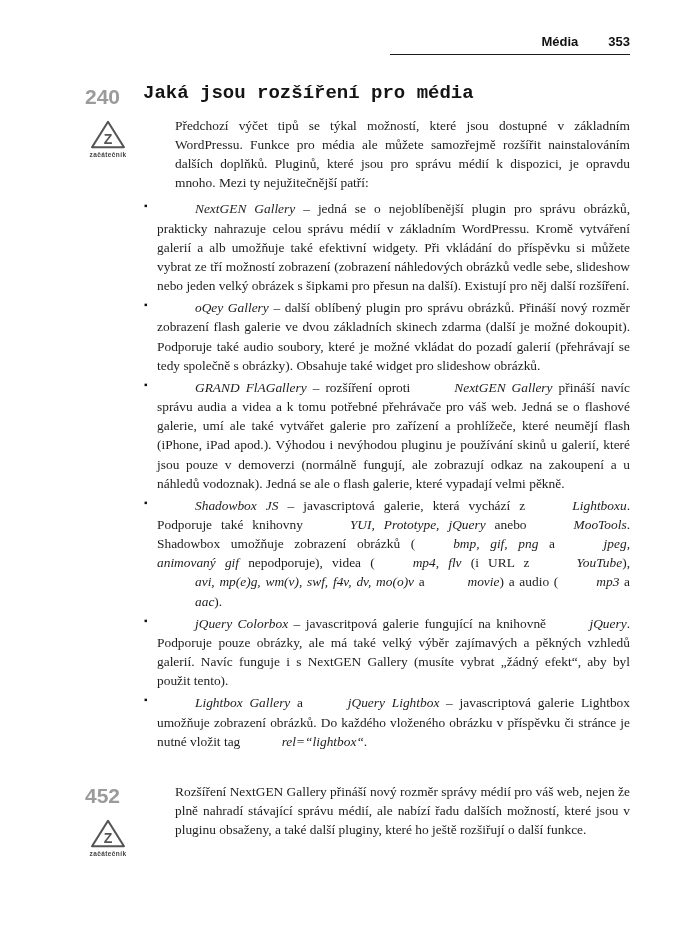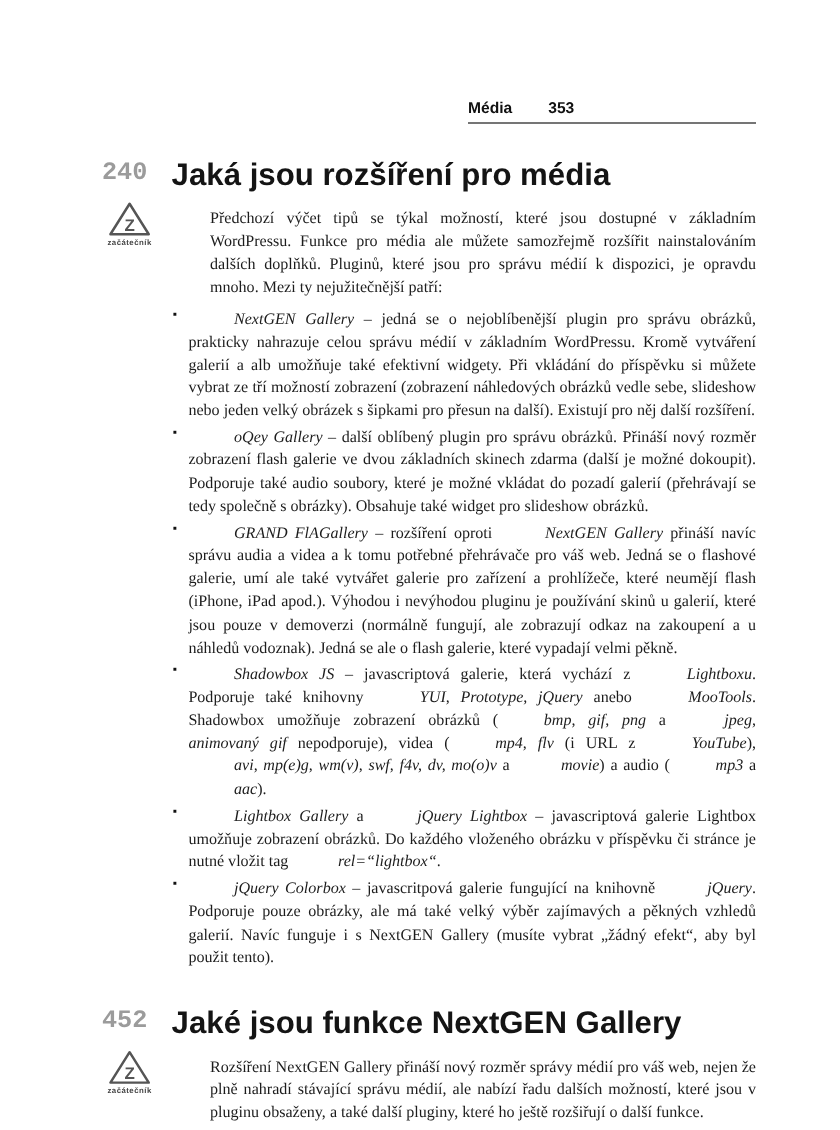--- a/index.html
+++ b/index.html
@@ -11,65 +11,64 @@
     font-family:"Liberation Serif", serif;
     color:#1c1c1c;
     position:relative;
     overflow:hidden;
   }
   
   .running-head {
     margin-left:auto;
     width:240px;
     display:flex;
-    justify-content:flex-start;
+    justify-content:flex-end;
     align-items:baseline;
     gap:30px;
     padding-bottom:5px;
     border-bottom:1.6px solid #1c1c1c;
     font-family:"Liberation Sans", sans-serif;
     font-weight:bold;
     font-size:13px;
     color:#111;
-    margin-top:48px;
   }
   
   .tip {
     display:grid;
     grid-template-columns:58px 1fr;
     margin-top:28px;
   }
   .gutter {
     display:flex;
     flex-direction:column;
     align-items:flex-start;
     gap:12px;
   }
   .tip-number {
-    font-family:Liberation Mono, monospace;
+    font-family:Liberation Sans, sans-serif;
     font-weight:700;
     font-size:21px;
     line-height:1;
     color:#9b9b9b;
     padding-top:3px;
   }
   .badge { display:flex; flex-direction:column; align-items:center; width:46px; }
   .badge svg { display:block; }
   .badge-label {
     font-family:"Liberation Sans", sans-serif;
     font-weight:bold;
     font-size:6.5px;
     letter-spacing:0.4px;
     color:#444;
     margin-top:1px;
   }
   .tip-title {
-    font-family:Liberation Sans, sans-serif;
+    font-family:Liberation Mono, monospace;
     font-weight:700;
-    font-size:26px;
+    font-size:19px;
     color:#141414;
     line-height:1.15;
     margin-bottom:11px;
   }
   .body-text {
     font-size:13.4px;
     line-height:1.43;
     text-align:justify;
   }
   .intro { margin-bottom:7px;margin-left:32px; }
@@ -110,36 +109,35 @@
       </div>
     </div>
     <div class="content">
       <h1 class="tip-title">Jaká jsou rozšíření pro média</h1>
       <p class="body-text intro">Předchozí výčet tipů se týkal možností, které jsou dostupné v základním WordPressu. Funkce pro média ale můžete samozřejmě rozšířit nainstalováním dalších doplňků. Pluginů, které jsou pro správu médií k dispozici, je opravdu mnoho. Mezi ty nejužitečnější patří:</p>
       <ul class="bullets body-text">
         <li><i>NextGEN Gallery</i><span> – jedná se o nejoblíbenější plugin pro správu obrázků, prakticky nahrazuje celou správu médií v základním WordPressu. Kromě vytváření galerií a alb umožňuje také efektivní widgety. Při vkládání do příspěvku si můžete vybrat ze tří možností zobrazení (zobrazení náhledových obrázků vedle sebe, slideshow nebo jeden velký obrázek s šipkami pro přesun na další). Existují pro něj další rozšíření.</span></li>
         <li><i>oQey Gallery</i><span> – další oblíbený plugin pro správu obrázků. Přináší nový rozměr zobrazení flash galerie ve dvou základních skinech zdarma (další je možné dokoupit). Podporuje také audio soubory, které je možné vkládat do pozadí galerií (přehrávají se tedy společně s obrázky). Obsahuje také widget pro slideshow obrázků.</span></li>
         <li><i>GRAND FlAGallery</i><span> – rozšíření oproti </span><i>NextGEN Gallery</i><span> přináší navíc správu audia a videa a k tomu potřebné přehrávače pro váš web. Jedná se o flashové galerie, umí ale také vytvářet galerie pro zařízení a prohlížeče, které neumějí flash (iPhone, iPad apod.). Výhodou i nevýhodou pluginu je používání skinů u galerií, které jsou pouze v demoverzi (normálně fungují, ale zobrazují odkaz na zakoupení a u náhledů vodoznak). Jedná se ale o flash galerie, které vypadají velmi pěkně.</span></li>
         <li><i>Shadowbox JS</i><span> – javascriptová galerie, která vychází z </span><i>Lightboxu</i><span>. Podporuje také knihovny </span><i>YUI, Prototype, jQuery</i><span> anebo </span><i>MooTools</i><span>. Shadowbox umožňuje zobrazení obrázků (</span><i>bmp, gif, png</i><span> a </span><i>jpeg, animovaný gif</i><span> nepodporuje), videa (</span><i>mp4, flv</i><span> (i URL z </span><i>YouTube</i><span>), </span><i>avi, mp(e)g, wm(v), swf, f4v, dv, mo(o)v</i><span> a </span><i>movie</i><span>) a audio (</span><i>mp3</i><span> a </span><i>aac</i><span>).</span></li>
+        <li><i>jQuery Colorbox</i><span> – javascritpová galerie fungující na knihovně </span><i>jQuery</i><span>. Podporuje pouze obrázky, ale má také velký výběr zajímavých a pěkných vzhledů galerií. Navíc funguje i s NextGEN Gallery (musíte vybrat „žádný efekt“, aby byl použit tento).</span></li>
         <li><i>Lightbox Gallery</i><span> a </span><i>jQuery Lightbox</i><span> – javascriptová galerie Lightbox umožňuje zobrazení obrázků. Do každého vloženého obrázku v příspěvku či stránce je nutné vložit tag </span><i>rel=“lightbox“</i><span>.</span></li>
-        <li><i>jQuery Colorbox</i><span> – javascritpová galerie fungující na knihovně </span><i>jQuery</i><span>. Podporuje pouze obrázky, ale má také velký výběr zajímavých a pěkných vzhledů galerií. Navíc funguje i s NextGEN Gallery (musíte vybrat „žádný efekt“, aby byl použit tento).</span></li>
       </ul>
     </div>
   </section>
 
   <section class="tip">
     <div class="gutter">
       <div class="tip-number">452</div>
       <div class="badge">
         <svg width="38" height="31" viewBox="0 0 40 33">
           <path d="M20 3 L37 30 L3 30 Z" fill="none" stroke="#555555" stroke-width="2.2" stroke-linejoin="round"></path>
           <text x="20" y="27" text-anchor="middle" font-family="Liberation Sans, sans-serif" font-size="15" font-weight="bold" fill="#555555">Z</text>
         </svg>
         <div class="badge-label">začátečník</div>
       </div>
     </div>
     <div class="content">
-      <h1 class="tip-title">Jaké jsou funkce NextGEN Gallery</h1>
       <p class="body-text intro">Rozšíření NextGEN Gallery přináší nový rozměr správy médií pro váš web, nejen že plně nahradí stávající správu médií, ale nabízí řadu dalších možností, které jsou v pluginu obsaženy, a také další pluginy, které ho ještě rozšiřují o další funkce.</p>
     </div>
   </section>
 
 </div>
 
 </body></html>

